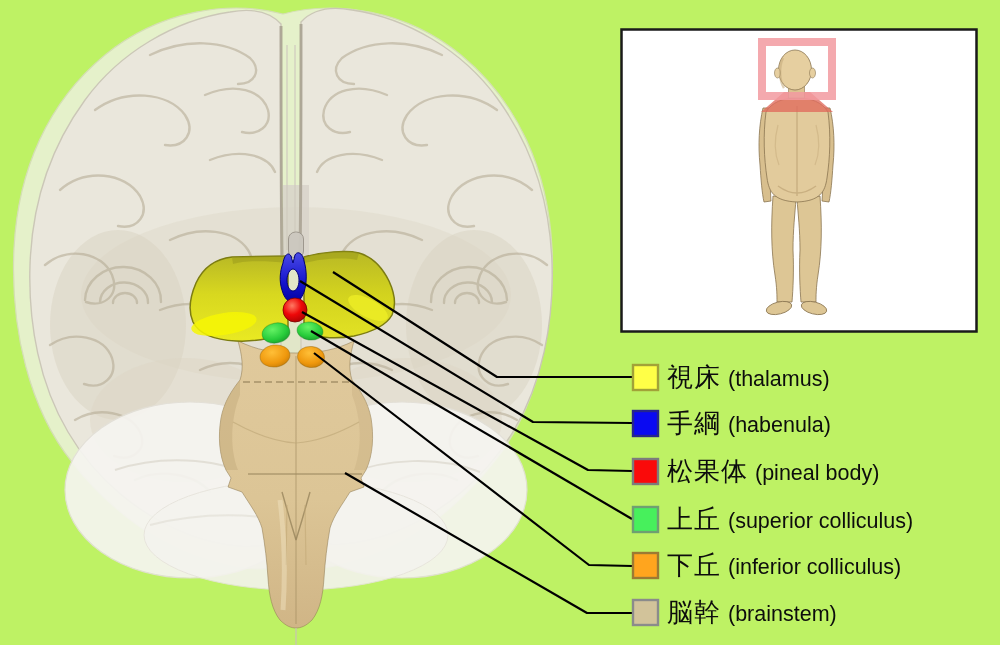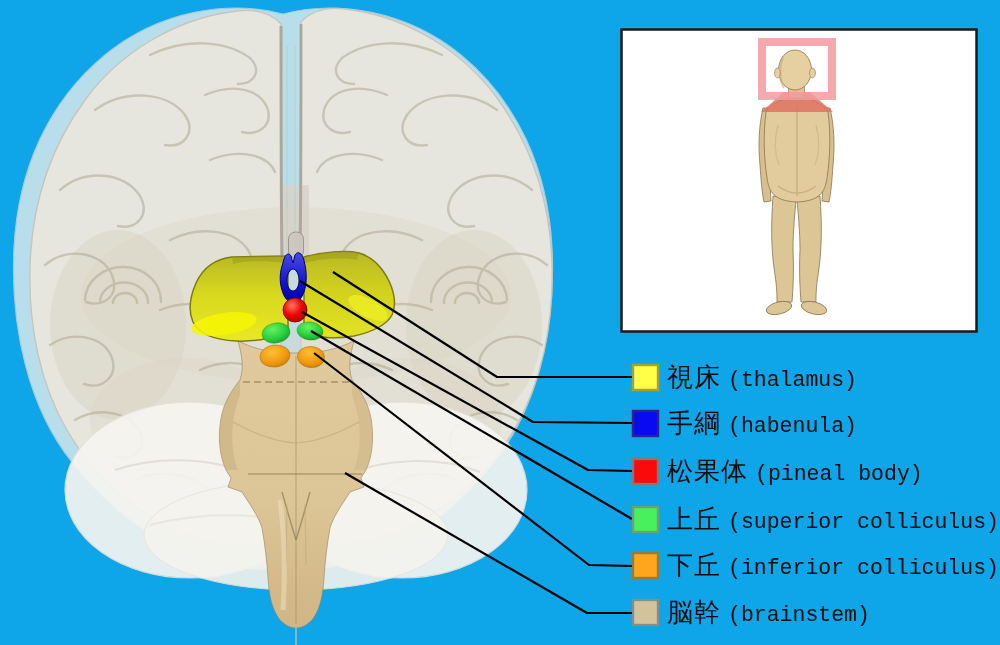--- a/index.html
+++ b/index.html
@@ -1,21 +1,21 @@
 <!DOCTYPE html>
 <html><head>
 <meta charset="utf-8">
 <style>
   html, body { margin: 0; padding: 0; background: #ffffff; }
   .stage {
     position: relative;
     width: 1000px; height: 645px;
-    background: #0ea5e9;
+    background: #bef264;
     overflow: hidden;
-    font-family: Liberation Mono, monospace;
+    font-family: Liberation Sans, sans-serif;
   }
   svg { display: block; }
   .legend-jp { font-size: 26px; fill: #0d0d0d; letter-spacing: 1px; }
   .legend-en { font-size: 21.5px; fill: #0d0d0d; }
 </style>
 </head>
 <body>
 
 <div class="stage">
 <svg width="1000" height="645" viewBox="0 0 1000 645" xmlns="http://www.w3.org/2000/svg" xmlns:xlink="http://www.w3.org/1999/xlink">

